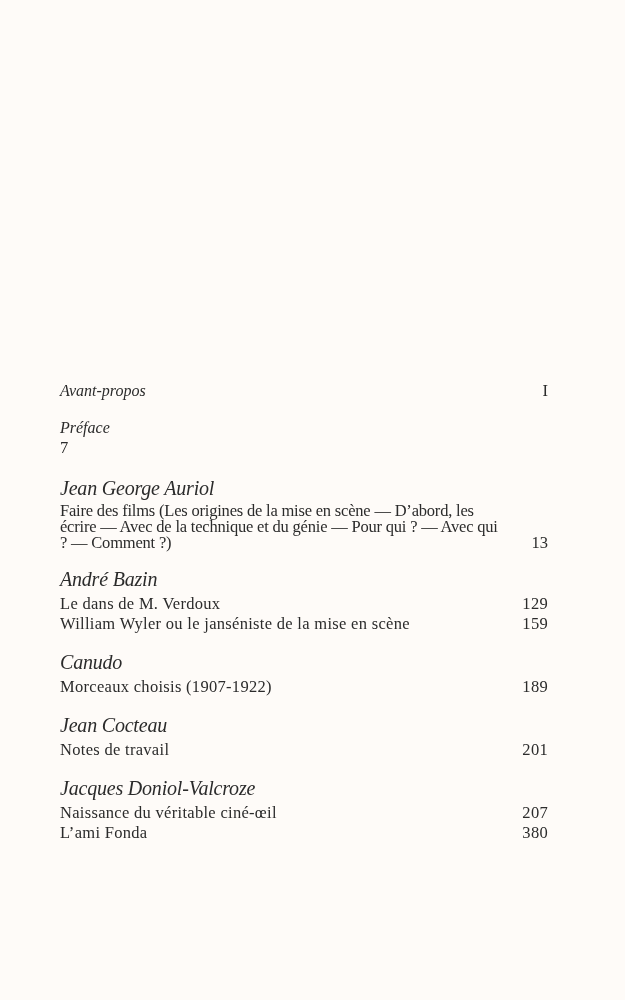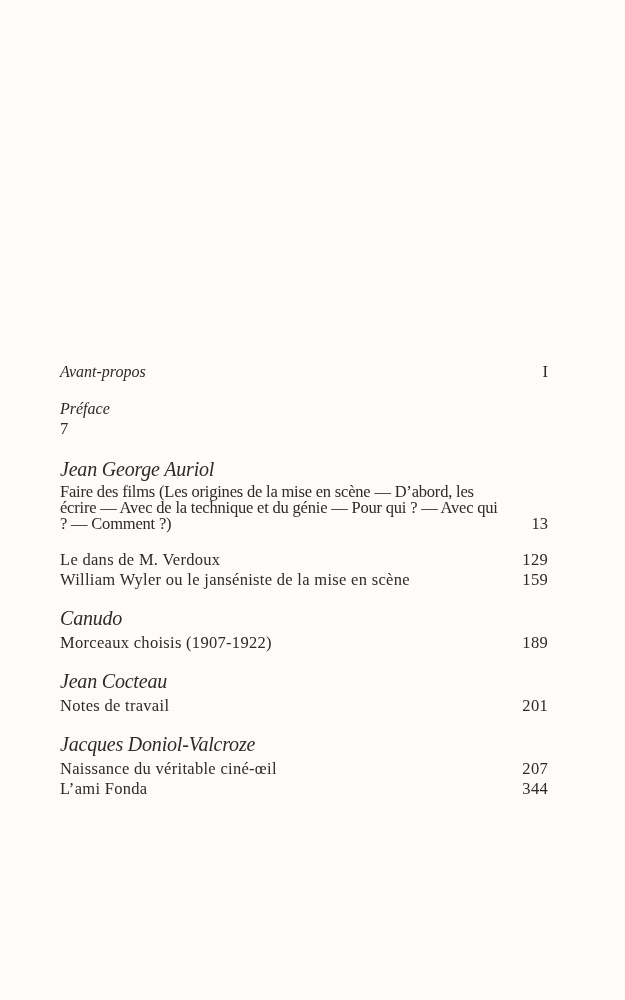--- a/index.html
+++ b/index.html
@@ -11,21 +11,21 @@
       height: 1000px;
       background: #fefbf8;
       position: relative;
       overflow: hidden;
       font-family: "Liberation Serif", "DejaVu Serif", serif;
       color: #2b2b2b;
     }
     .toc {
       position: absolute;
       left: 60px;
-      top: 362px;
+      top: 381px;
       width: 488px;
     }
     .entry-row {
       display: flex;
       justify-content: flex-start;
       align-items: flex-end;
       font-size: 16.5px;
       line-height: 20px;
     }
     .entry-row .label {
@@ -87,20 +87,21 @@
   <div class="section">
     <div class="author">Jean George Auriol</div>
     <div class="entry-row multi">
       <span class="label">Faire des films (Les origines de la mise en scène — D’abord, les écrire — Avec de la technique et du génie — Pour qui ? — Avec qui ? — Comment ?)</span>
       <span class="page">13</span>
     </div>
   </div>
 
 
   <div class="section">
+    <div class="author">André Bazin</div>
     <div class="entry-row spaced">
       <span class="label">Le dans de M. Verdoux</span>
       <span class="page">129</span>
     </div>
     <div class="entry-row spaced">
       <span class="label">William Wyler ou le janséniste de la mise en scène</span>
       <span class="page">159</span>
     </div>
   </div>
 
@@ -121,17 +122,17 @@
   </div>
 
   <div class="section">
     <div class="author">Jacques Doniol-Valcroze</div>
     <div class="entry-row spaced">
       <span class="label">Naissance du véritable ciné-œil</span>
       <span class="page">207</span>
     </div>
     <div class="entry-row spaced">
       <span class="label">L’ami Fonda</span>
-      <span class="page">344</span>
+      <span class="page">380</span>
     </div>
   </div>
 
 </div>
 
 </body></html>

